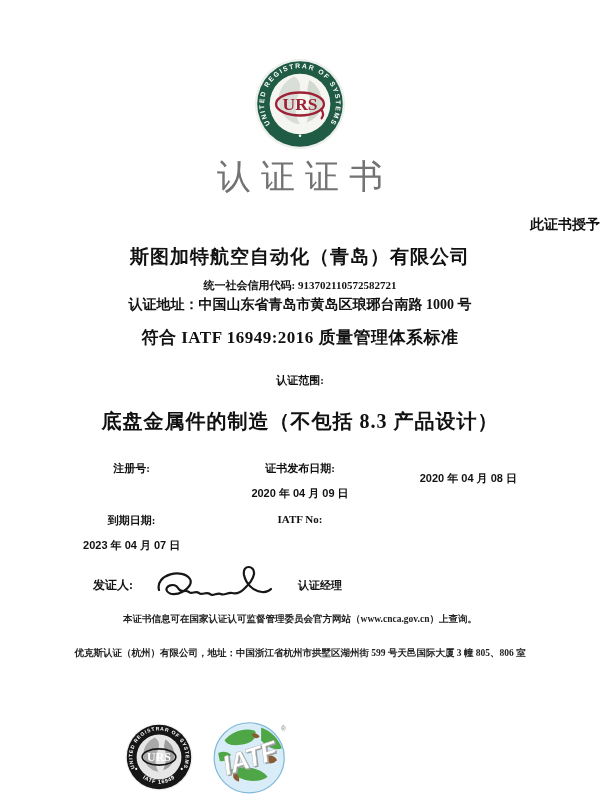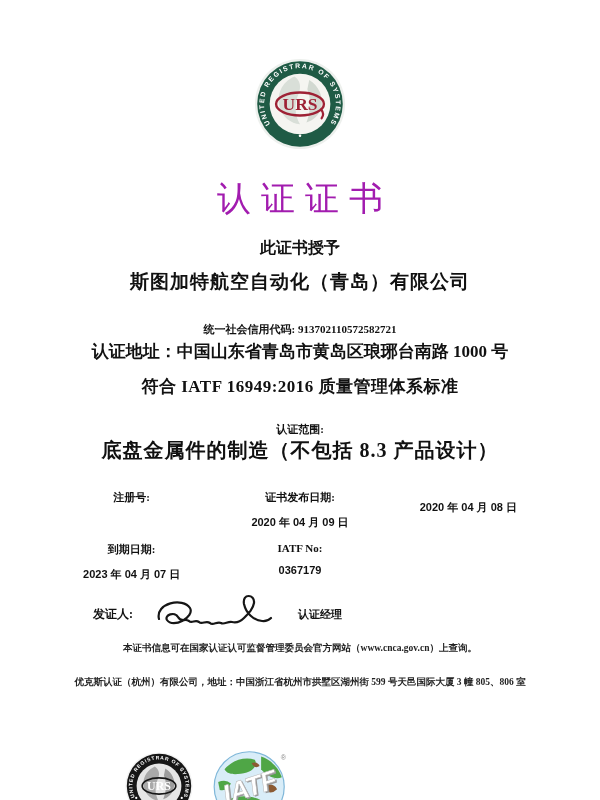--- a/index.html
+++ b/index.html
@@ -7,30 +7,30 @@
     position:relative;
     width:600px;height:800px;
     background:#ffffff;
     font-family:"Liberation Serif", serif;
     color:#111;
     overflow:hidden;
   }
   .center{text-align:center;}
   .seal-wrap{padding-top:58px;text-align:center;}
   .cert-title{
-    margin-top:22px;font-size:34px;letter-spacing:10px;text-indent:10px;
-    font-weight:500;color:#a21caf;
+    font-size:34px;letter-spacing:10px;text-indent:10px;
+    font-weight:500;color:#737373;
   }
-  .awarded{margin-top:16px;font-size:16px;font-weight:bold;}
+  .awarded{margin-top:16px;font-size:14px;font-weight:bold;text-align:right;}
   .company{margin-top:10px;font-size:19px;font-weight:bold;letter-spacing:1px;}
-  .credit{margin-top:27px;font-size:11px;font-weight:bold;}
-  .addr{margin-top:3px;font-size:17px;font-weight:bold;}
+  .credit{margin-top:8px;font-size:11px;font-weight:bold;}
+  .addr{margin-top:3px;font-size:14px;font-weight:bold;}
   .standard{margin-top:12px;font-size:17px;font-weight:bold;letter-spacing:0.5px;}
   .scope-label{margin-top:24px;font-size:11px;font-weight:bold;}
-  .scope{margin-top:0;font-size:20px;font-weight:bold;letter-spacing:1px;}
+  .scope{margin-top:20px;font-size:20px;font-weight:bold;letter-spacing:1px;}
   .grid{width:505px;margin:26px auto 0;display:grid;grid-template-columns:1fr 1fr 1fr;}
   .grid.second{margin-top:12px;}
   .cell{text-align:center;}
   .d-label{font-size:11px;font-weight:bold;}
   .d-value{margin-top:10px;font-size:11px;font-weight:bold;font-family:"Liberation Sans",sans-serif;}
   .issuer-row{display:flex;align-items:center;margin:8px 0 0 93px;height:48px;}
   .issuer-label{font-size:12px;font-weight:bold;}
   .sig{margin-left:16px;}
   .issuer-role{font-size:11px;font-weight:bold;margin-left:14px;}
   .note1{margin-top:4px;font-size:9.5px;font-weight:bold;color:#222;}
@@ -84,21 +84,20 @@
     </div>
   </div>
 
   <div class="grid second">
     <div class="cell">
       <div class="d-label">到期日期:</div>
       <div class="d-value">2023 年 04 月 07 日</div>
     </div>
     <div class="cell">
       <div class="d-label">IATF No:</div>
-      <div class="d-value">0367179</div>
     </div>
   </div>
 
   <div class="issuer-row">
     <span class="issuer-label">发证人:</span>
     <svg class="sig" width="135" height="46" viewBox="0 0 135 46">
       <path d="M10,28 C6,12 34,6 41,17 C46,26 24,38 18,29 C15,24 26,20 29,26 C32,32 36,27 40,30 C43,33 46,28 50,31 C53,34 57,29 61,32 C64,35 68,30 72,32 C75,34 79,30 83,31 C87,32 92,30 95,27 C100,22 104,18 105,12 C106,3 93,2 95,13 C97,22 104,29 113,30 C117,30.5 120,29 122,27" fill="none" stroke="#161616" stroke-width="2.2" stroke-linecap="round" stroke-linejoin="round"></path>
     </svg>
     <span class="issuer-role">认证经理</span>
   </div>

